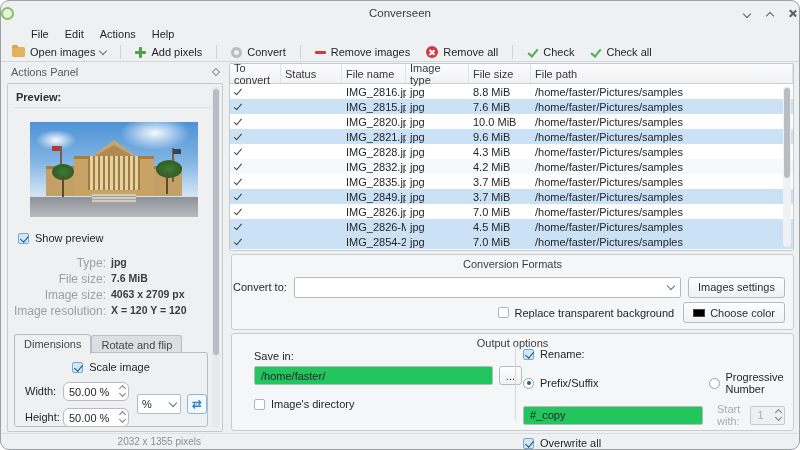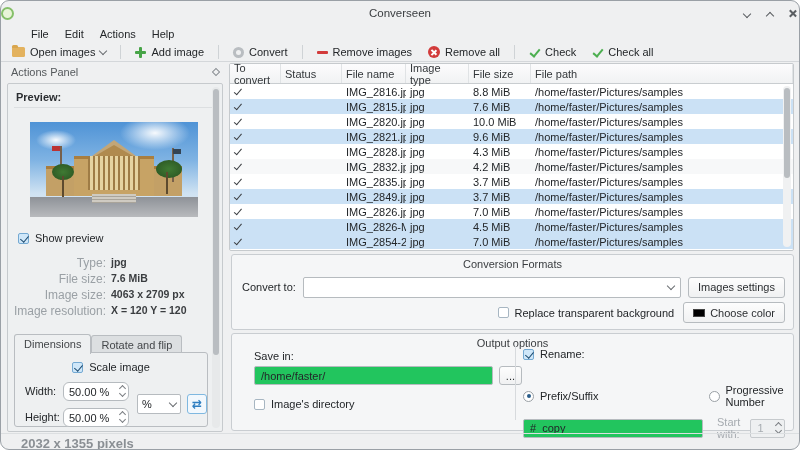--- a/index.html
+++ b/index.html
@@ -90,21 +90,21 @@
   .dim-grid{position:relative;margin-top:9px;height:48px;}
   .dim-label{position:absolute;left:4px;}
   .spinbox{position:absolute;left:42px;width:66px;height:19px;background:#fff;border:1px solid #b6bbbf;border-radius:6px;display:flex;align-items:center;padding:0 14px 0 5px;}
   .spin-arrows{position:absolute;right:3px;top:3px;display:flex;flex-direction:column;gap:2px;}
   .sa{width:5px;height:5px;border-right:1.2px solid #7a7e82;border-bottom:1.2px solid #7a7e82;}
   .sa.up{transform:rotate(-135deg);}
   .sa.dn{transform:rotate(45deg);margin-top:-2px;}
   .unit-combo{position:absolute;left:116px;top:12px;width:44px;height:20px;background:#fff;border:1px solid #b6bbbf;border-radius:2px;display:flex;align-items:center;padding:0 4px;}
   .unit-combo .dd-chev{position:absolute;right:4px;top:8px;}
   .swap-btn{position:absolute;left:166px;top:12px;width:20px;height:20px;border:1px solid #7fb8e0;border-radius:3px;background:#f2f8fd;color:#2f7fc1;display:flex;align-items:center;justify-content:center;font-size:12px;font-weight:bold;}
-  .pixels-note{text-align:left;color:#8a8f94;font-size:13px;margin-top:6px;font-weight:bold;}
+  .pixels-note{text-align:right;color:#8a8f94;font-size:10px;margin-top:6px;}
 
   
   .right-area{position:absolute;left:228px;top:62px;right:5px;bottom:17px;}
 
   
   .file-table{position:absolute;left:0;right:0;top:0;height:188px;background:#fff;border:1px solid #c6cacd;border-radius:2px;overflow:hidden;}
   .thead{display:flex;height:20px;background:linear-gradient(180deg,#fcfcfd,#f1f2f3);border-bottom:1px solid #c9cdd0;}
   .th{display:flex;align-items:center;padding:0 4px;border-right:1px solid #e0e3e5;color:#33373a;}
   .tr{display:flex;height:15px;align-items:center;}
   .tr.alt{background:#f7f8f9;}
@@ -116,35 +116,35 @@
   .tick::after{content:"";position:absolute;left:2px;top:0;width:3px;height:6.5px;border:solid #3a3d40;border-width:0 1.5px 1.5px 0;transform:rotate(40deg);}
   .tbl-scroll{position:absolute;top:22px;right:2px;width:8px;bottom:3px;background:#f0f1f2;border-radius:4px;}
   .tbl-thumb{position:absolute;top:2px;left:1px;right:1px;height:56%;background:#b9bdc1;border-radius:4px;}
 
   
   .groupbox{position:absolute;left:2px;right:0;border:1px solid #c9cdd1;border-radius:3px;background:#f5f6f7;}
   .gb-title{text-align:center;padding-top:3px;color:#3a3d40;}
   .conv-box{top:191px;height:76px;}
   .out-box{top:270px;height:98px;}
 
-  .conv-row1{position:absolute;left:10px;right:8px;top:20px;height:24px;display:flex;align-items:center;gap:7px;}
+  .conv-row1{position:absolute;left:1px;right:8px;top:20px;height:24px;display:flex;align-items:center;gap:7px;}
   .combo{flex:1;height:21px;background:#fff;border:1px solid #b6bbbf;border-radius:2px;display:flex;align-items:center;padding:0 18px 0 7px;position:relative;}
   .combo .dd-chev{position:absolute;right:6px;top:8px;}
   .btn{height:21px;background:linear-gradient(180deg,#fdfdfd,#f0f1f2);border:1px solid #b6bbbf;border-radius:3px;display:flex;align-items:center;gap:5px;padding:0 9px;white-space:nowrap;color:#2b2e31;}
   .conv-row2{position:absolute;right:8px;top:47px;display:flex;align-items:center;gap:9px;}
   .swatch{width:12px;height:8px;background:#000;border:1px solid #444;}
 
   .out-left{position:absolute;left:22px;top:16px;width:268px;}
   .save-input-row{display:flex;gap:6px;align-items:center;margin-top:4px;}
   .text-input{height:19px;background:#22c55e;border:1px solid #b6bbbf;border-radius:2px;display:flex;align-items:center;padding:0 6px;flex:1;white-space:nowrap;overflow:hidden;}
   .browse-btn{height:19px;padding:0 6px;}
   .imgdir-row{margin-top:13px;}
   .out-divider{position:absolute;left:283px;top:12px;bottom:10px;width:1px;background:#d7dadd;}
   .out-right{position:absolute;left:291px;right:8px;top:14px;}
-  .radios-row{display:flex;align-items:center;margin-top:24px;}
+  .radios-row{display:flex;align-items:center;margin-top:11px;}
   .radios-row .r2{margin-left:110px;}
   .pattern-row{display:flex;align-items:center;gap:8px;margin-top:8px;}
   .pattern-input{flex:0 0 180px;}
   .startwith-label{color:#a6abb0;margin-left:6px;}
   .spin-disabled{width:46px;height:19px;background:#eef0f1;border:1px solid #c6cacd;border-radius:2px;color:#a6abb0;display:flex;align-items:center;padding:0 14px 0 6px;position:relative;}
   .overwrite-row{margin-top:10px;}
 
   .statusbar{position:absolute;left:0;right:0;bottom:0;height:16px;border-top:1px solid #dcdfe1;}
 </style>
 </head>
@@ -175,21 +175,21 @@
 
   <div class="toolbar">
     <span class="tbtn">
       <span class="icon-folder"></span>
       <span>Open images</span>
       <span class="dd-chev"></span>
     </span>
     <span class="tsep"></span>
     <span class="tbtn">
       <span class="icon-plus"></span>
-      <span>Add image</span>
+      <span>Add pixels</span>
     </span>
     <span class="tsep"></span>
     <span class="tbtn">
       <span class="icon-gear"></span>
       <span>Convert</span>
     </span>
     <span class="tsep"></span>
     <span class="tbtn">
       <span class="icon-minus"></span>
       <span>Remove images</span>

